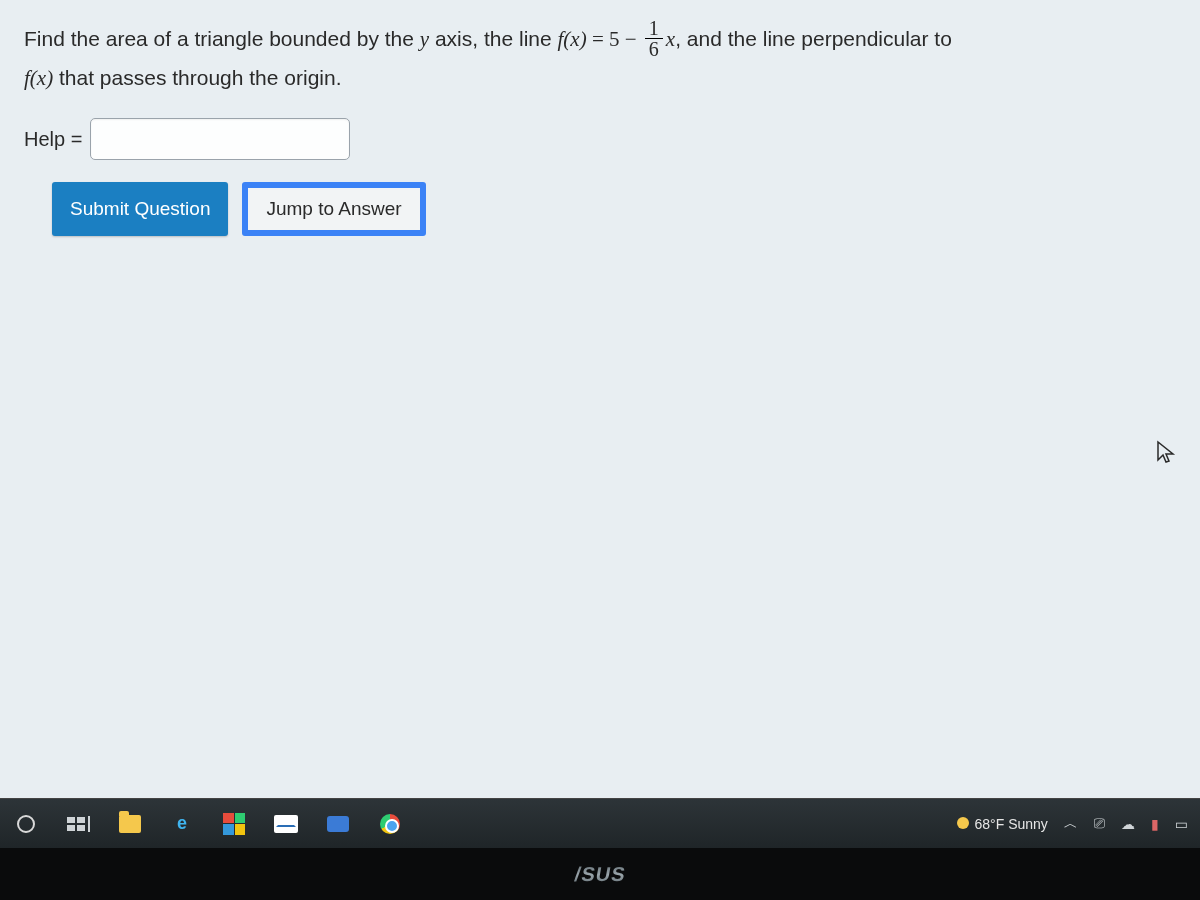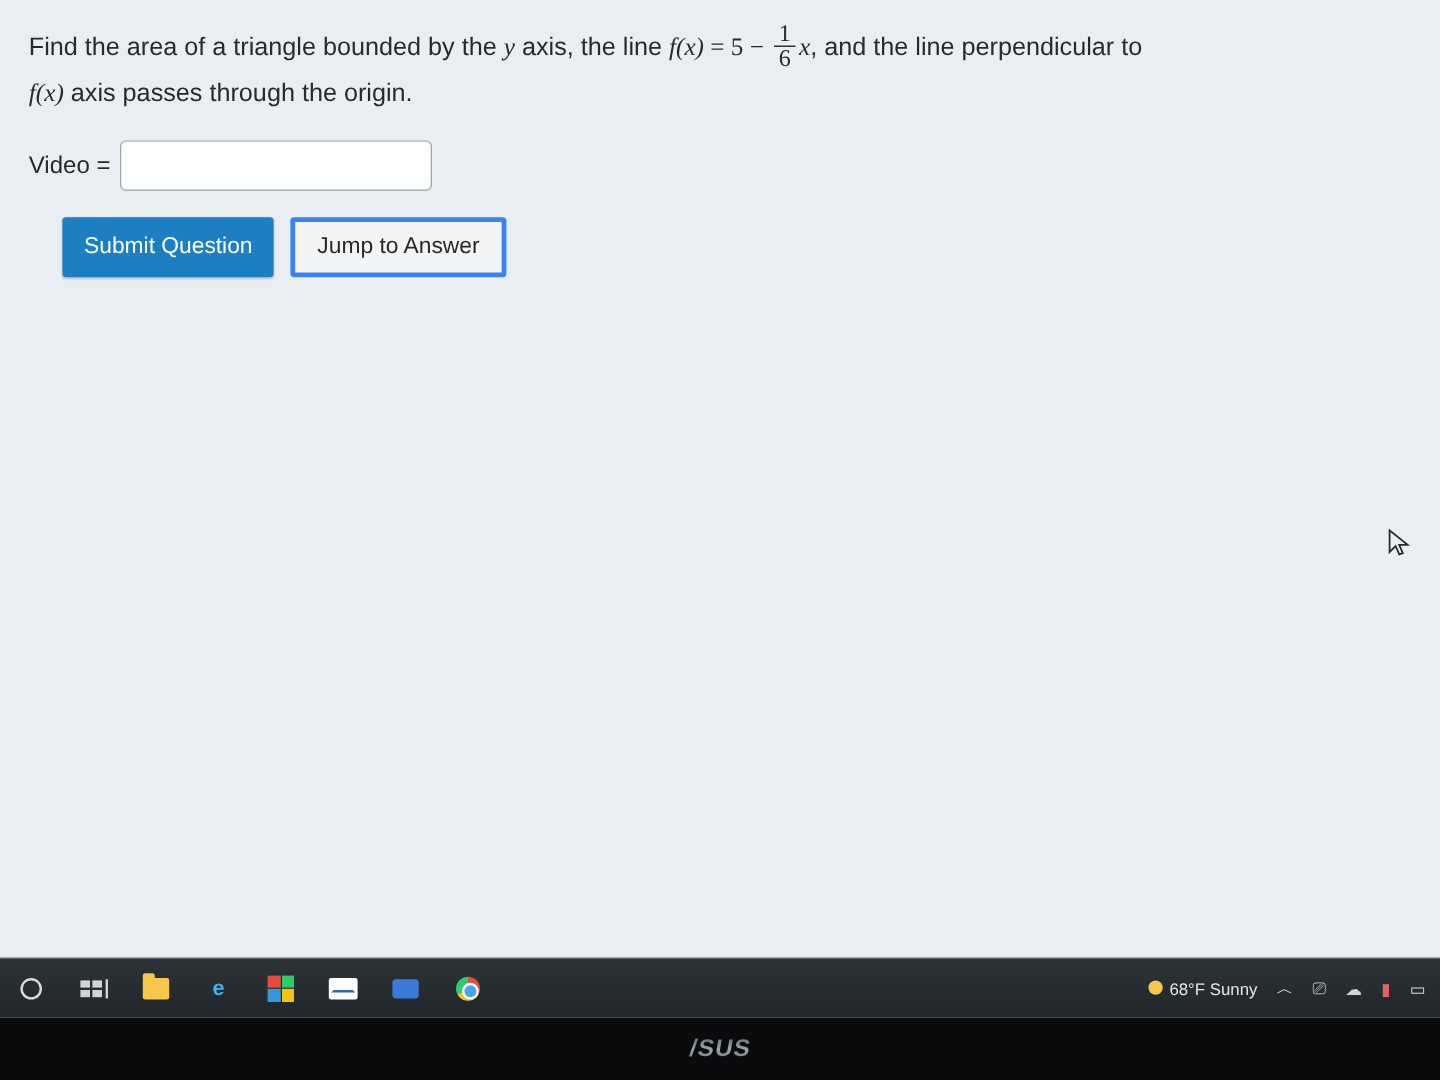--- a/index.html
+++ b/index.html
@@ -94,21 +94,21 @@
       border: none;
       border-radius: 3px;
       padding: 10px 18px;
       font-size: 19px;
       cursor: pointer;
       box-shadow: 0 1px 2px rgba(0,0,0,0.2);
     }
     .jump-btn {
       background: #f2f4f5;
       color: #2a2a2a;
-      border: 4px solid #3b82f6;
+      border: 6px solid #3b82f6;
       border-radius: 3px;
       padding: 10px 18px;
       font-size: 19px;
       cursor: pointer;
     }
     .cursor-arrow {
       position: absolute;
       right: 24px;
       top: 440px;
       font-size: 22px;
@@ -171,25 +171,25 @@
       transform: skewX(-10deg);
     }
   </style>
 </head>
 <body>
 
 <div class="content">
   <div class="question-text">
     <span>Find the area of a triangle bounded by the </span><span class="math">y</span><span> axis, the line </span><span class="math">f(x)</span><span class="math-upright"> = </span><span class="math-upright">5</span><span class="math-upright"> − </span><span class="frac"><span class="num">1</span><span class="den">6</span></span><span class="math">x</span><span>, </span><span>and the line perpendicular to </span>
     <br>
-    <span class="math">f(x)</span><span> axis passes through the origin.</span>
+    <span class="math">f(x)</span><span> that passes through the origin.</span>
   </div>
 
   <div class="answer-row">
-    <span>Video =</span>
+    <span>Help =</span>
     <input class="answer-input" type="text" value="" style="">
   </div>
 
 
   <div class="button-row">
     <button class="submit-btn">Submit Question</button>
     <button class="jump-btn">Jump to Answer</button>
   </div>
 </div>
 

